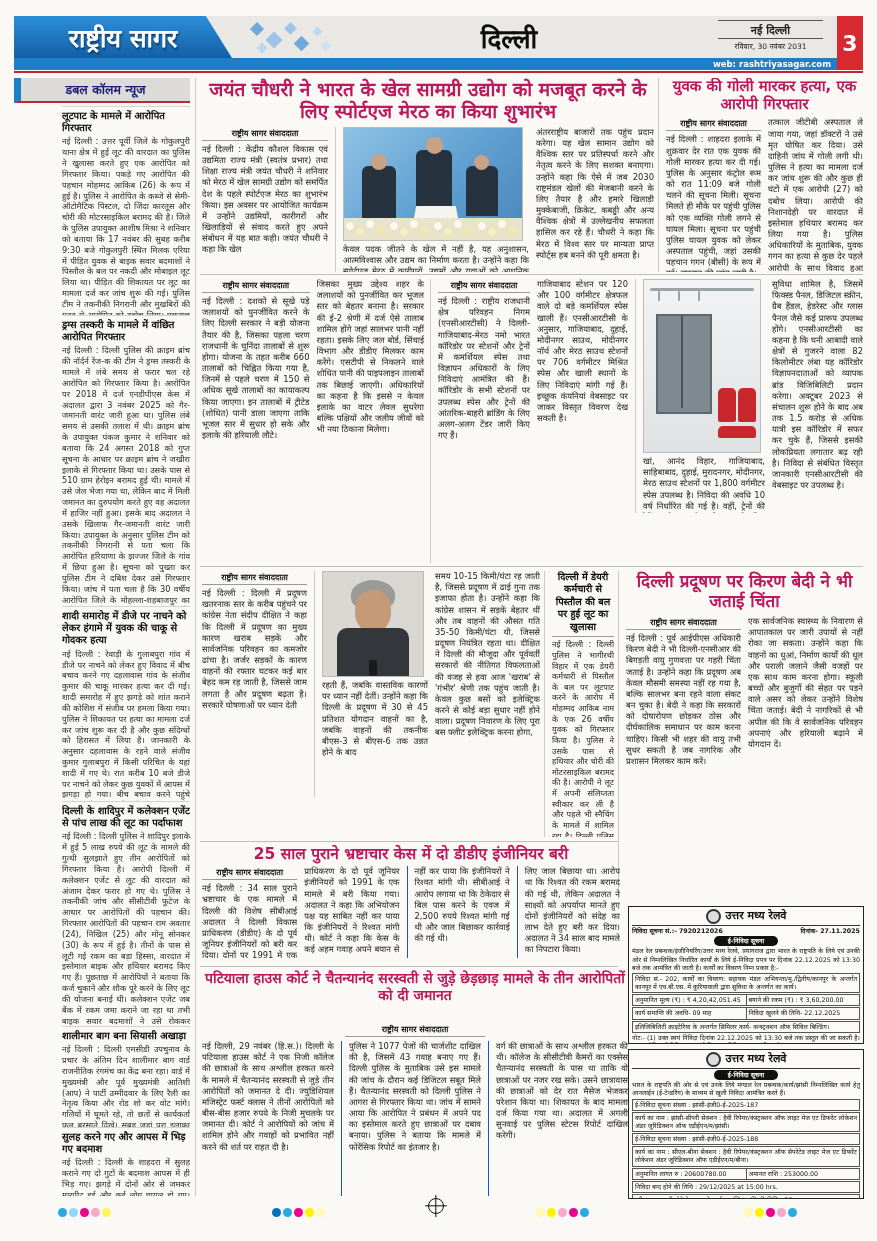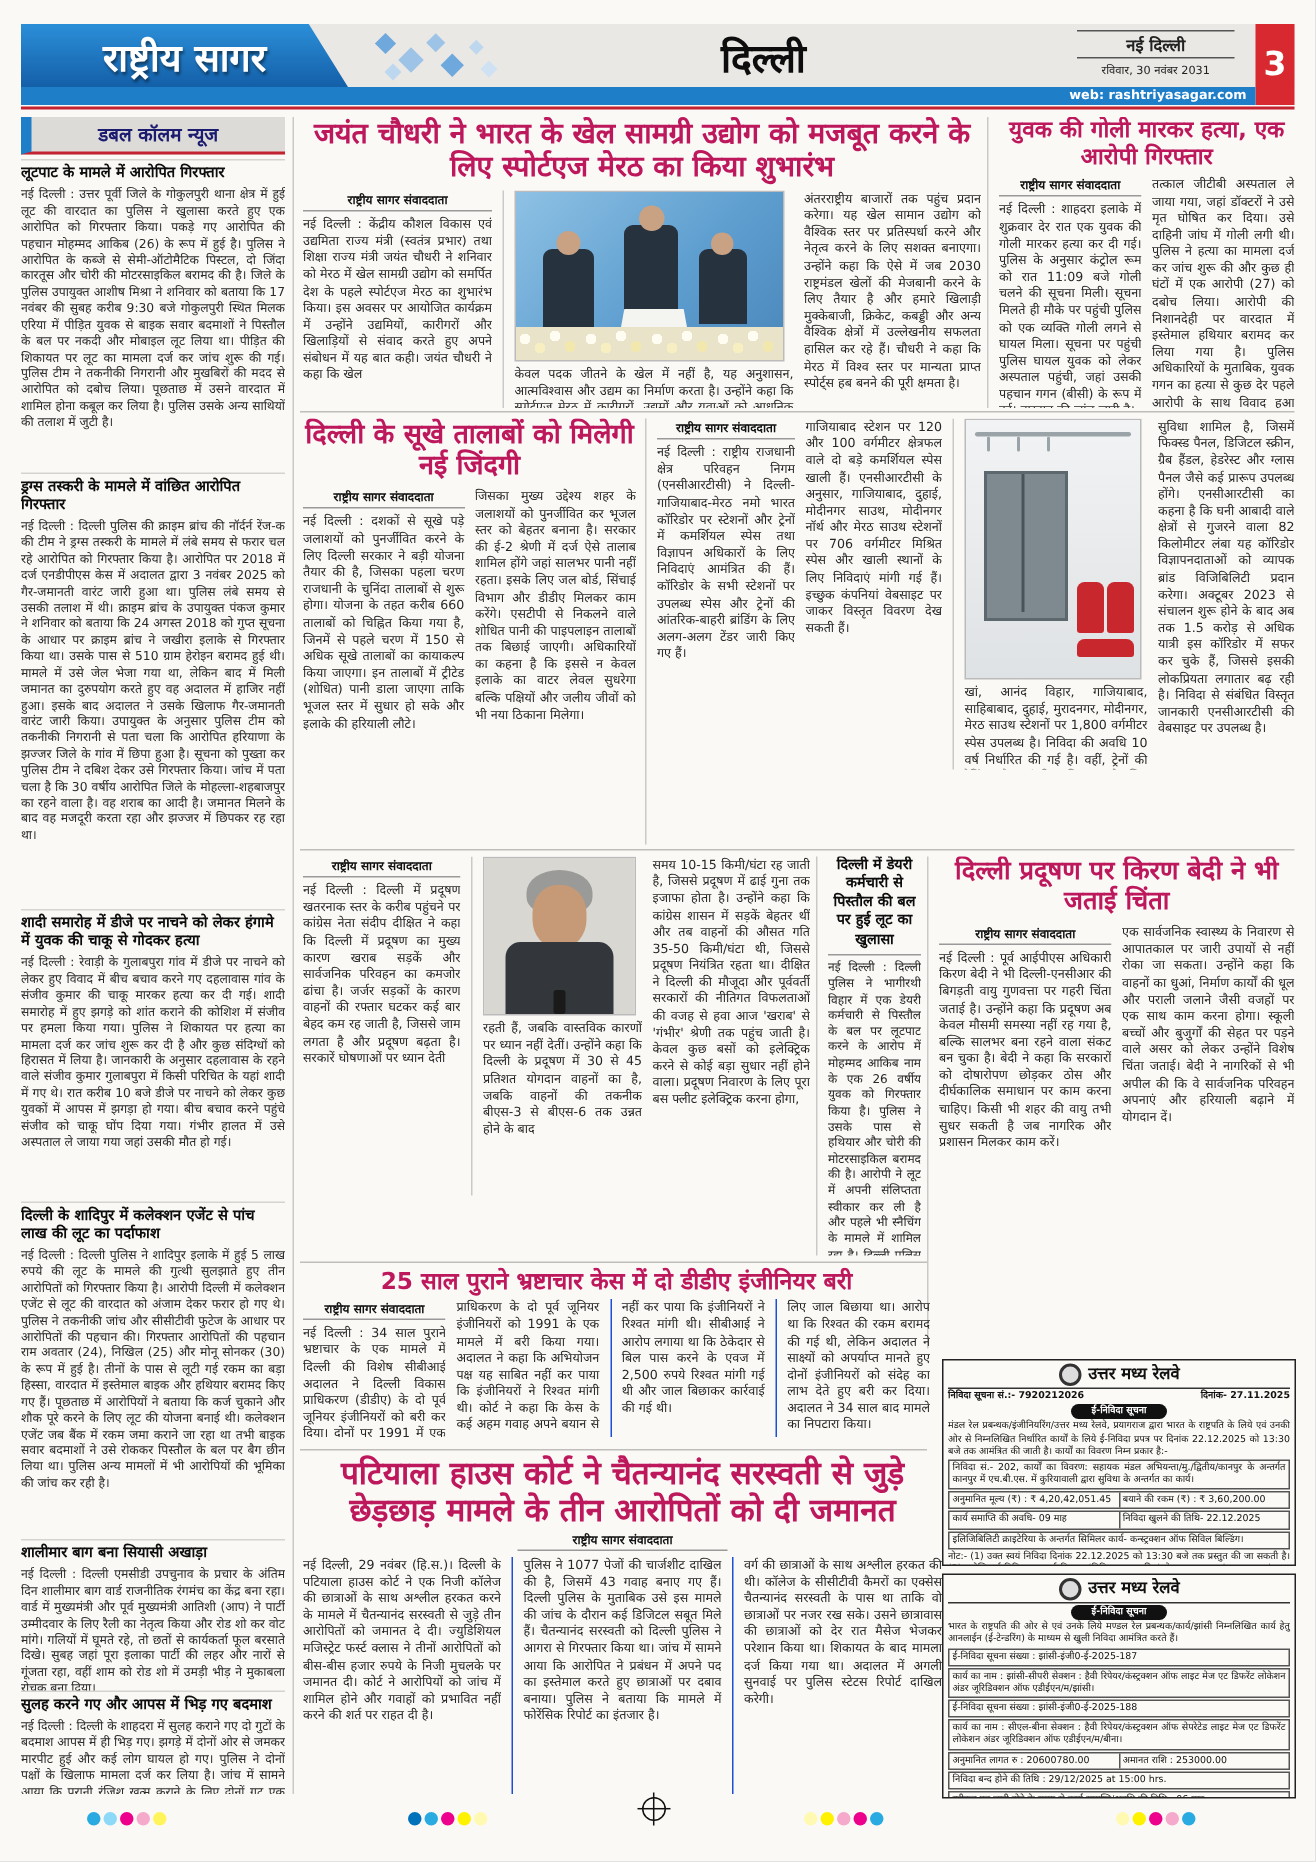--- a/index.html
+++ b/index.html
@@ -20,21 +20,21 @@
   .pagenum{position:absolute;right:14px;top:16px;width:26px;height:54px;background:#d7292f;color:#fff;
      display:flex;align-items:center;justify-content:center;font-size:22px;font-weight:bold;}
   .webstrip{position:absolute;left:14px;top:58px;width:823px;height:12px;background:#1e7ec8;color:#fff;
      font-size:8.5px;font-weight:bold;text-align:right;line-height:12px;padding-right:6px;box-sizing:border-box;}
   .redline{position:absolute;left:14px;top:71px;width:849px;height:2px;background:#c32230;}
   
   .rail{position:absolute;left:14px;top:78px;width:182px;height:1118px;border-right:1px solid #c9c9c9;
         padding-right:5px;box-sizing:border-box;overflow:hidden;}
   .rail-head{background:#dcdbd8;border-left:7px solid #1e7ec8;border-bottom:2px solid #c32230;
      font-size:12.5px;font-weight:bold;color:#1b1b6f;text-align:center;padding:3px 0;margin-bottom:3px;}
-  .ritem{overflow:hidden;border-top:1px solid #d4d3cf;padding-top:2px;}
+  .ritem{overflow:hidden;border-top:1px solid #d4d3cf;padding-top:2px;margin-left:48px;}
   .ritem:first-of-type{border-top:none;}
   .rhl{font-size:9.8px;font-weight:bold;color:#0d0d0d;line-height:1.25;margin:1px 0 2px 0;}
   .rbody{font-size:8.2px;line-height:1.32;text-align:justify;color:#2b2b2b;}
   
   .art{position:absolute;overflow:hidden;box-sizing:border-box;}
   .hl{font-weight:bold;color:#be185d;text-align:center;line-height:1.18;}
   .by{font-size:8px;font-weight:bold;text-align:center;color:#111;border-bottom:1px solid #999;
       padding-bottom:2px;margin-bottom:3px;}
   .cols{display:flex;gap:7px;}
   .col{flex:1;font-size:8.4px;line-height:1.33;text-align:justify;color:#262626;overflow:hidden;}
@@ -176,21 +176,20 @@
         <div class="by">राष्ट्रीय सागर संवाददाता</div>
         <div class="col">नई दिल्ली : शाहदरा इलाके में शुक्रवार देर रात एक युवक की गोली मारकर हत्या कर दी गई। पुलिस के अनुसार कंट्रोल रूम को रात 11:09 बजे गोली चलने की सूचना मिली। सूचना मिलते ही मौके पर पहुंची पुलिस को एक व्यक्ति गोली लगने से घायल मिला। सूचना पर पहुंची पुलिस घायल युवक को लेकर अस्पताल पहुंची, जहां उसकी पहचान गगन (बीसी) के रूप में हुई। वारदात की जांच जारी है।</div>
       </div>
       <div class="col">तत्काल जीटीबी अस्पताल ले जाया गया, जहां डॉक्टरों ने उसे मृत घोषित कर दिया। उसे दाहिनी जांघ में गोली लगी थी। पुलिस ने हत्या का मामला दर्ज कर जांच शुरू की और कुछ ही घंटों में एक आरोपी (27) को दबोच लिया। आरोपी की निशानदेही पर वारदात में इस्तेमाल हथियार बरामद कर लिया गया है। पुलिस अधिकारियों के मुताबिक, युवक गगन का हत्या से कुछ देर पहले आरोपी के साथ विवाद हुआ था।</div>
     </div>
   </div>
 
   <div class="hr" style="left:200px;top:274px;width:663px;"></div>
 
   <div class="art" style="left:202px;top:279px;width:222px;height:284px;">
-    <div class="hl" style="font-size:18px;margin-bottom:4px;">दिल्ली के सूखे तालाबों को मिलेगी नई जिंदगी</div>
     <div class="cols" style="height:222px;">
       <div style="flex:1;overflow:hidden;">
         <div class="by">राष्ट्रीय सागर संवाददाता</div>
         <div class="col">नई दिल्ली : दशकों से सूखे पड़े जलाशयों को पुनर्जीवित करने के लिए दिल्ली सरकार ने बड़ी योजना तैयार की है, जिसका पहला चरण राजधानी के चुनिंदा तालाबों से शुरू होगा। योजना के तहत करीब 660 तालाबों को चिह्नित किया गया है, जिनमें से पहले चरण में 150 से अधिक सूखे तालाबों का कायाकल्प किया जाएगा। इन तालाबों में ट्रीटेड (शोधित) पानी डाला जाएगा ताकि भूजल स्तर में सुधार हो सके और इलाके की हरियाली लौटे।</div>
       </div>
       <div class="col">जिसका मुख्य उद्देश्य शहर के जलाशयों को पुनर्जीवित कर भूजल स्तर को बेहतर बनाना है। सरकार की ई-2 श्रेणी में दर्ज ऐसे तालाब शामिल होंगे जहां सालभर पानी नहीं रहता। इसके लिए जल बोर्ड, सिंचाई विभाग और डीडीए मिलकर काम करेंगे। एसटीपी से निकलने वाले शोधित पानी की पाइपलाइन तालाबों तक बिछाई जाएगी। अधिकारियों का कहना है कि इससे न केवल इलाके का वाटर लेवल सुधरेगा बल्कि पक्षियों और जलीय जीवों को भी नया ठिकाना मिलेगा।</div>
     </div>
   </div>
 
   <div class="art vline-l" style="left:430px;top:279px;width:433px;height:284px;">
@@ -268,21 +267,21 @@
       </div>
       <div class="col">प्राधिकरण के दो पूर्व जूनियर इंजीनियरों को 1991 के एक मामले में बरी किया गया। अदालत ने कहा कि अभियोजन पक्ष यह साबित नहीं कर पाया कि इंजीनियरों ने रिश्वत मांगी थी। कोर्ट ने कहा कि केस के कई अहम गवाह अपने बयान से मुकर गए।</div>
       <div class="col">नहीं कर पाया कि इंजीनियरों ने रिश्वत मांगी थी। सीबीआई ने आरोप लगाया था कि ठेकेदार से बिल पास करने के एवज में 2,500 रुपये रिश्वत मांगी गई थी और जाल बिछाकर कार्रवाई की गई थी।</div>
       <div class="col">लिए जाल बिछाया था। आरोप था कि रिश्वत की रकम बरामद की गई थी, लेकिन अदालत ने साक्ष्यों को अपर्याप्त मानते हुए दोनों इंजीनियरों को संदेह का लाभ देते हुए बरी कर दिया। अदालत ने 34 साल बाद मामले का निपटारा किया।</div>
     </div>
   </div>
 
   <div class="hr" style="left:200px;top:966px;width:418px;"></div>
 
   <div class="art" style="left:202px;top:970px;width:426px;height:226px;">
-    <div class="hl" style="font-size:21px;margin-bottom:0;">पटियाला हाउस कोर्ट ने चैतन्यानंद सरस्वती से जुड़े छेड़छाड़ मामले के तीन आरोपितों को दी जमानत</div>
+    <div class="hl" style="font-size:14px;margin-bottom:20px;">पटियाला हाउस कोर्ट ने चैतन्यानंद सरस्वती से जुड़े छेड़छाड़ मामले के तीन आरोपितों को दी जमानत</div>
     <div class="by" style="width:140px;margin:0 auto 4px auto;">राष्ट्रीय सागर संवाददाता</div>
     <div class="cols" style="height:158px;">
       <div class="col" style="border-left:none;padding-left:0;">नई दिल्ली, 29 नवंबर (हि.स.)। दिल्ली के पटियाला हाउस कोर्ट ने एक निजी कॉलेज की छात्राओं के साथ अश्लील हरकत करने के मामले में चैतन्यानंद सरस्वती से जुड़े तीन आरोपितों को जमानत दे दी। ज्युडिशियल मजिस्ट्रेट फर्स्ट क्लास ने तीनों आरोपितों को बीस-बीस हजार रुपये के निजी मुचलके पर जमानत दी। कोर्ट ने आरोपियों को जांच में शामिल होने और गवाहों को प्रभावित नहीं करने की शर्त पर राहत दी है।</div>
       <div class="col">पुलिस ने 1077 पेजों की चार्जशीट दाखिल की है, जिसमें 43 गवाह बनाए गए हैं। दिल्ली पुलिस के मुताबिक उसे इस मामले की जांच के दौरान कई डिजिटल सबूत मिले हैं। चैतन्यानंद सरस्वती को दिल्ली पुलिस ने आगरा से गिरफ्तार किया था। जांच में सामने आया कि आरोपित ने प्रबंधन में अपने पद का इस्तेमाल करते हुए छात्राओं पर दबाव बनाया। पुलिस ने बताया कि मामले में फोरेंसिक रिपोर्ट का इंतजार है।</div>
       <div class="col">वर्ग की छात्राओं के साथ अश्लील हरकत की थी। कॉलेज के सीसीटीवी कैमरों का एक्सेस चैतन्यानंद सरस्वती के पास था ताकि वो छात्राओं पर नजर रख सके। उसने छात्रावास की छात्राओं को देर रात मैसेज भेजकर परेशान किया था। शिकायत के बाद मामला दर्ज किया गया था। अदालत में अगली सुनवाई पर पुलिस स्टेटस रिपोर्ट दाखिल करेगी।</div>
     </div>
   </div>
 
   <div class="ad" style="left:628px;top:906px;width:236px;height:138px;">
     <div class="ad-title">

